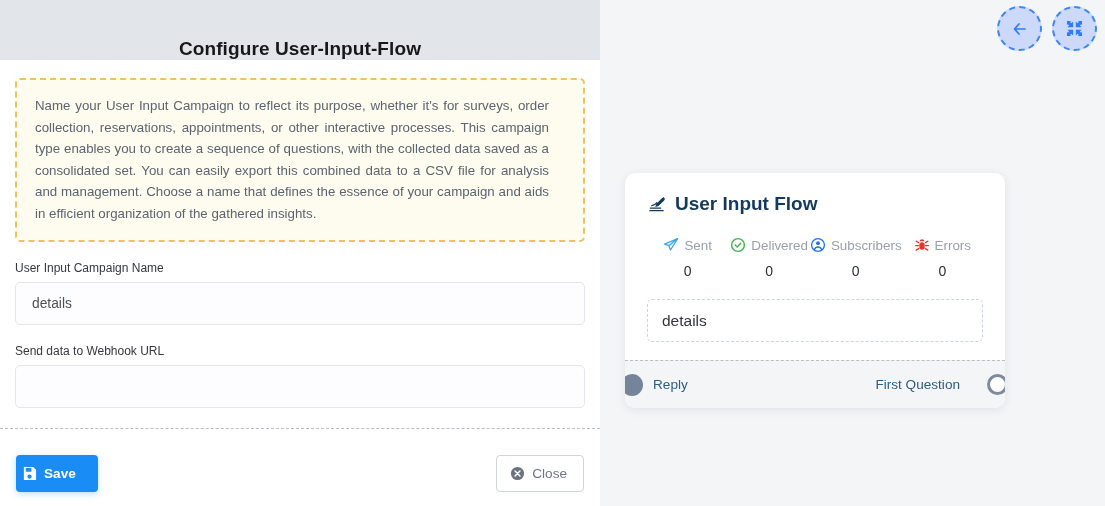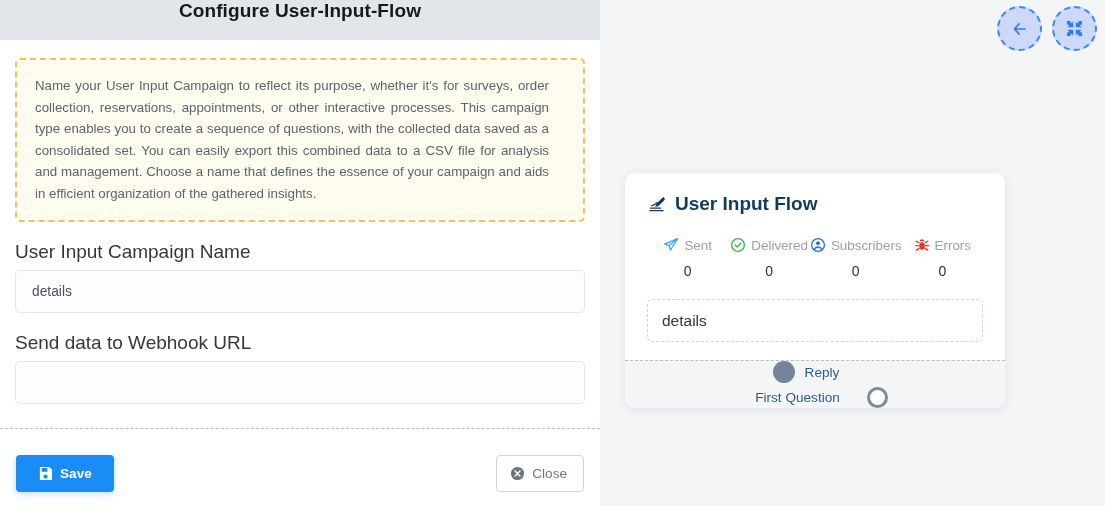--- a/index.html
+++ b/index.html
@@ -12,44 +12,44 @@
   .screen { position: relative; width: 1105px; height: 506px; display: flex; }
 
   
   .left-panel {
     width: 600px; height: 506px;
     background: #ffffff;
     position: relative;
     flex: 0 0 600px;
   }
   .panel-header {
-    height: 40px;
+    height: 60px;
     background: #e2e5ea;
-    display: flex; align-items: flex-start; justify-content: center;
+    display: flex; align-items: flex-end; justify-content: center;
   }
   .panel-title {
     font-size: 19px; font-weight: bold; color: #17181a;
     letter-spacing: 0.1px;
   }
   .panel-body { padding: 18px 15px 0 15px; }
 
   .info-box {
     border: 2px dashed #f2bf63;
     background: #fdfcef;
     border-radius: 5px;
     padding: 15px 34px 16px 18px;
     color: #5b6470;
     font-size: 13.3px;
     line-height: 1.62;
     text-align: justify;
   }
 
   .field-group { margin-top: 19px; }
   .field-label {
-    font-size: 19px; color: #36383c; margin-bottom: 7px; display: block;
+    font-size: 12px; color: #36383c; margin-bottom: 7px; display: block;
   }
   .text-input {
     width: 100%; height: 43px;
     border: 1px solid #e3e6ec;
     border-radius: 5px;
     background: #fdfdff;
     padding: 0 16px;
     font-size: 13.8px; color: #4b5259;
     font-family: "Liberation Sans", sans-serif;
     outline: none;
@@ -67,21 +67,21 @@
     padding: 0 16px;
   }
   .btn {
     display: inline-flex; align-items: center; gap: 7px;
     font-size: 13.6px; cursor: pointer;
     border-radius: 4px;
     font-family: "Liberation Sans", sans-serif;
   }
   .btn-save {
     background: #1a8cf5; color: #fff; border: none;
-    padding: 11px 22px 11px 22px; font-weight: bold;
+    padding: 11px 22px 11px 6px; font-weight: bold;
     box-shadow: 0 2px 6px rgba(26,140,245,.28);
   }
   .btn-close {
     background: #fff; color: #6b7785; border: 1px solid #cfd4dc;
     padding: 10px 16px 10px 13px;
   }
   .icon-svg { display: block; }
 
   
   .canvas {
@@ -131,21 +131,20 @@
   .campaign-label { font-size: 12.4px; color: #98a2b0; font-weight: bold; }
   .campaign-value { font-size: 15.5px; color: #303640; margin-top: 3px; }
 
   .card-footer {
     background: #f4f5f7;
     border-top: 1px dashed #b9bec6;
     height: 48px;
     display: flex; align-items: center; justify-content: space-between;
     padding: 0 14px 0 10px;
     position: relative;
-    flex-direction: column;
   }
   .conn-left {
     display: flex; align-items: center; gap: 10px;
   }
   .dot-filled {
     width: 22px; height: 22px; border-radius: 50%;
     background: #76849a;
     margin-left: -14px;
   }
   .conn-label { font-size: 13.6px; color: #2c5d86; }

